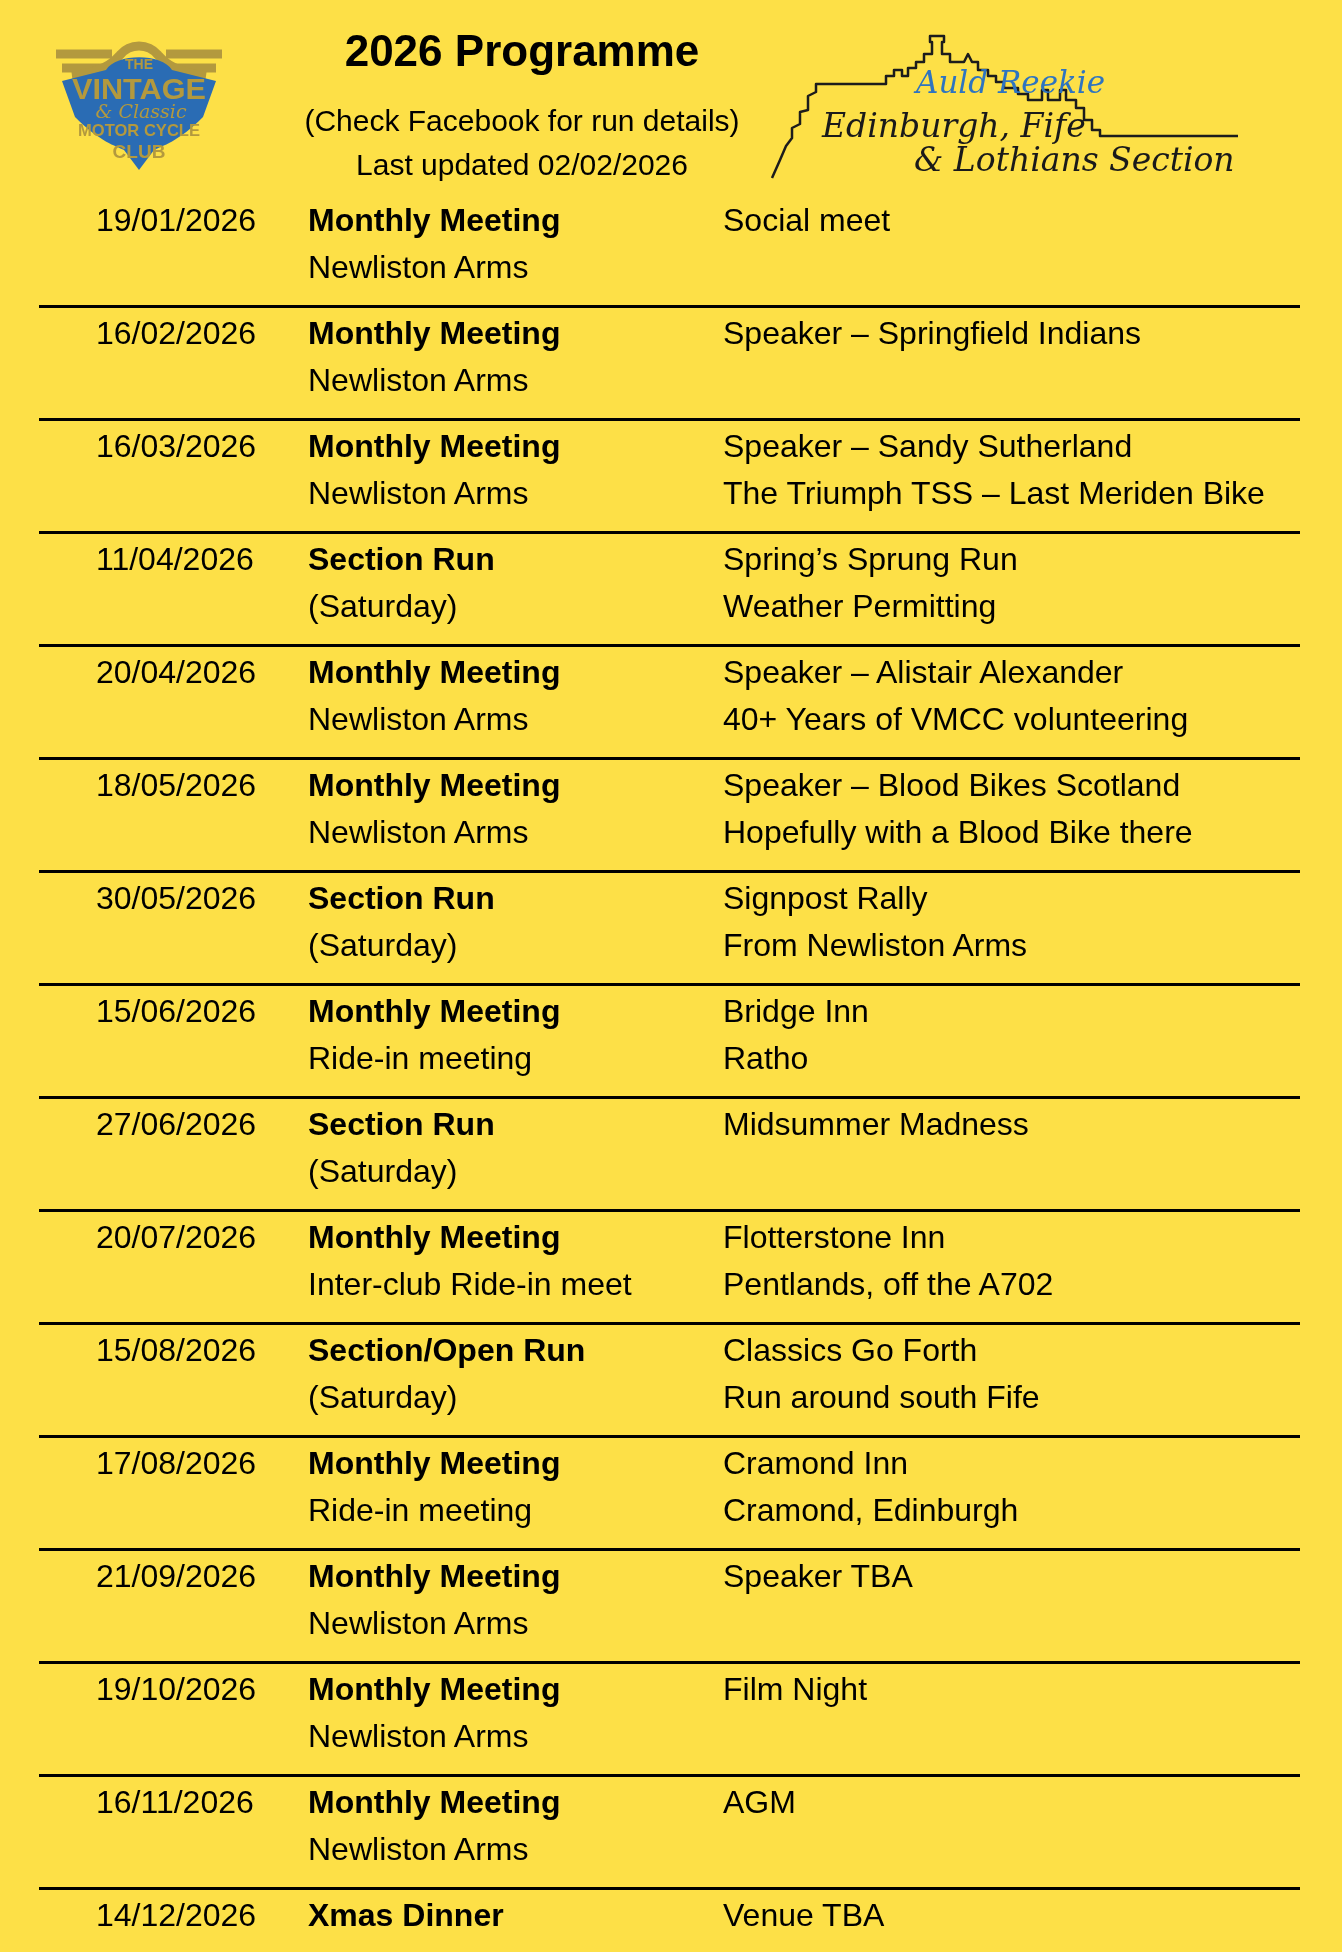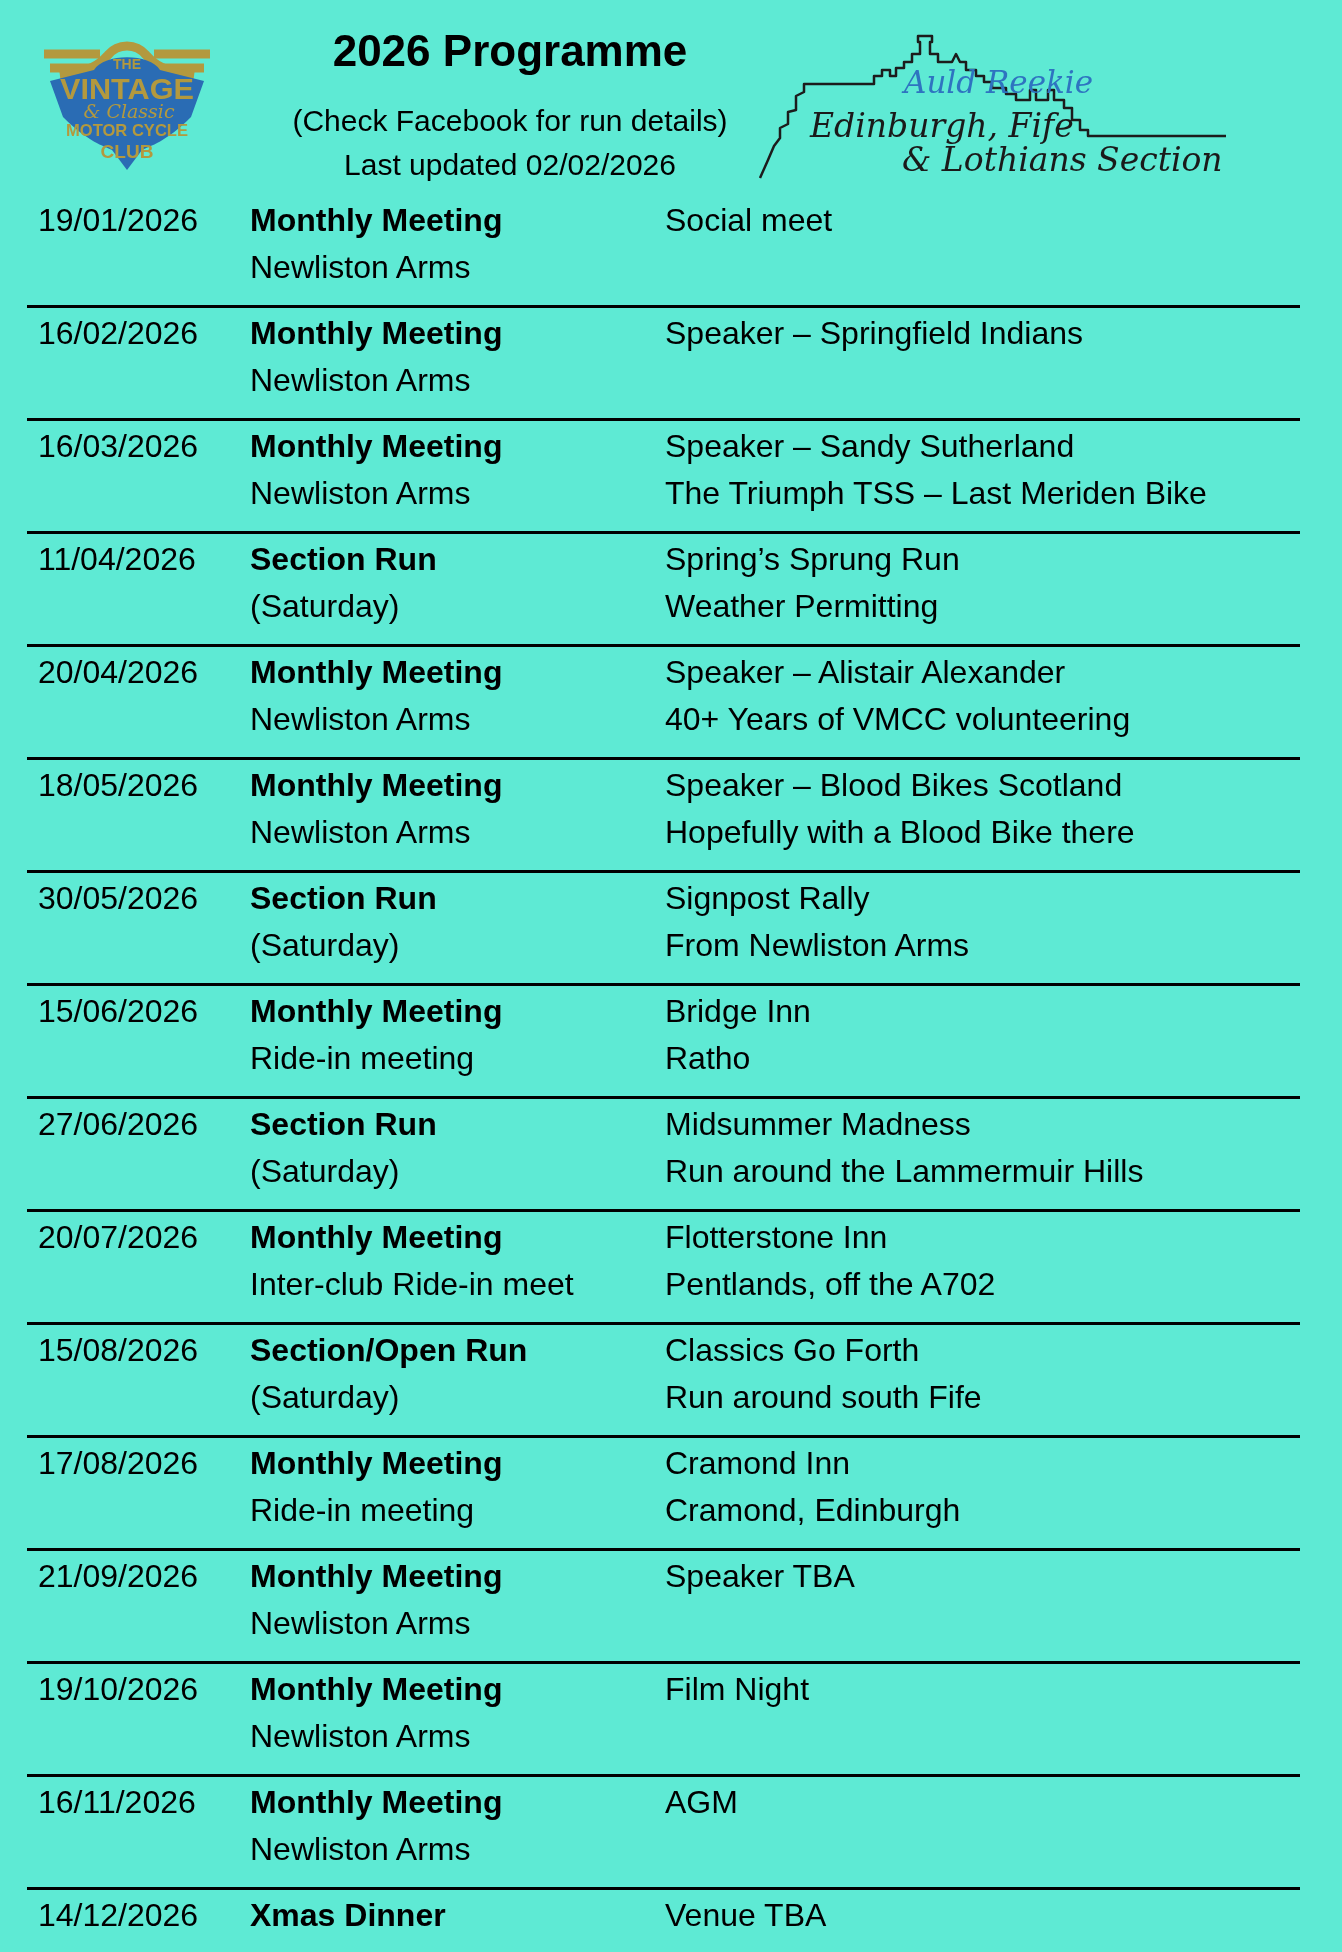--- a/index.html
+++ b/index.html
@@ -1,20 +1,20 @@
 <!DOCTYPE html>
 <html><head>
 <meta charset="utf-8">
 <style>
   * { margin:0; padding:0; box-sizing:border-box; }
   html,body { background:#ffffff; }
   body { font-family:"Liberation Sans", sans-serif; color:#000; }
   .page {
     position:relative; width:1342px; height:1952px;
-    background:#5eead4; overflow:hidden; margin:0 auto;
+    background:#fde047; overflow:hidden; margin:0 auto;padding-left:12px;
   }
 
   
   .header { position:relative; height:195px; }
 
   .logo { position:absolute; left:36px; top:22px; width:182px; height:152px; }
 
   .title-block { position:absolute; left:280px; top:26px; width:460px; text-align:center; }
   .title { font-size:44px; font-weight:bold; letter-spacing:0; margin-bottom:28px; }
   .subtitle { font-size:30px; margin-bottom:10px;text-align:center; }
@@ -28,21 +28,21 @@
   .emblem-line3 { left:150px; top:106px; font-size:33px; color:#1a1a1a; }
 
   
   .events { margin:0 42px 0 27px; }
   .row {
     display:flex; height:113px; padding:2px 0 0 11px;
     border-bottom:3px solid #000;
   }
   .row:last-child { height:80px; border-bottom:none; }
   .cell { font-size:32px; line-height:47px; white-space:nowrap; }
-  .cell.date  { width:212px; }
+  .cell.date  { width:212px;margin-left:46px; }
   .cell.event { width:415px; }
   .cell.detail{ flex:1; }
   .event-type { font-weight:bold; }
 </style>
 </head>
 <body>
 
 <div class="page">
 
   <div class="header">
@@ -184,21 +184,20 @@
     </div>
 
     <div class="row">
       <div class="cell date">27/06/2026</div>
       <div class="cell event">
         <div class="event-type">Section Run</div>
         <div class="event-venue">(Saturday)</div>
       </div>
       <div class="cell detail">
         <div class="detail-1">Midsummer Madness</div>
-        <div class="detail-2">Run around the Lammermuir Hills</div>
       </div>
     </div>
 
     <div class="row">
       <div class="cell date">20/07/2026</div>
       <div class="cell event">
         <div class="event-type">Monthly Meeting</div>
         <div class="event-venue">Inter-club Ride-in meet</div>
       </div>
       <div class="cell detail">

